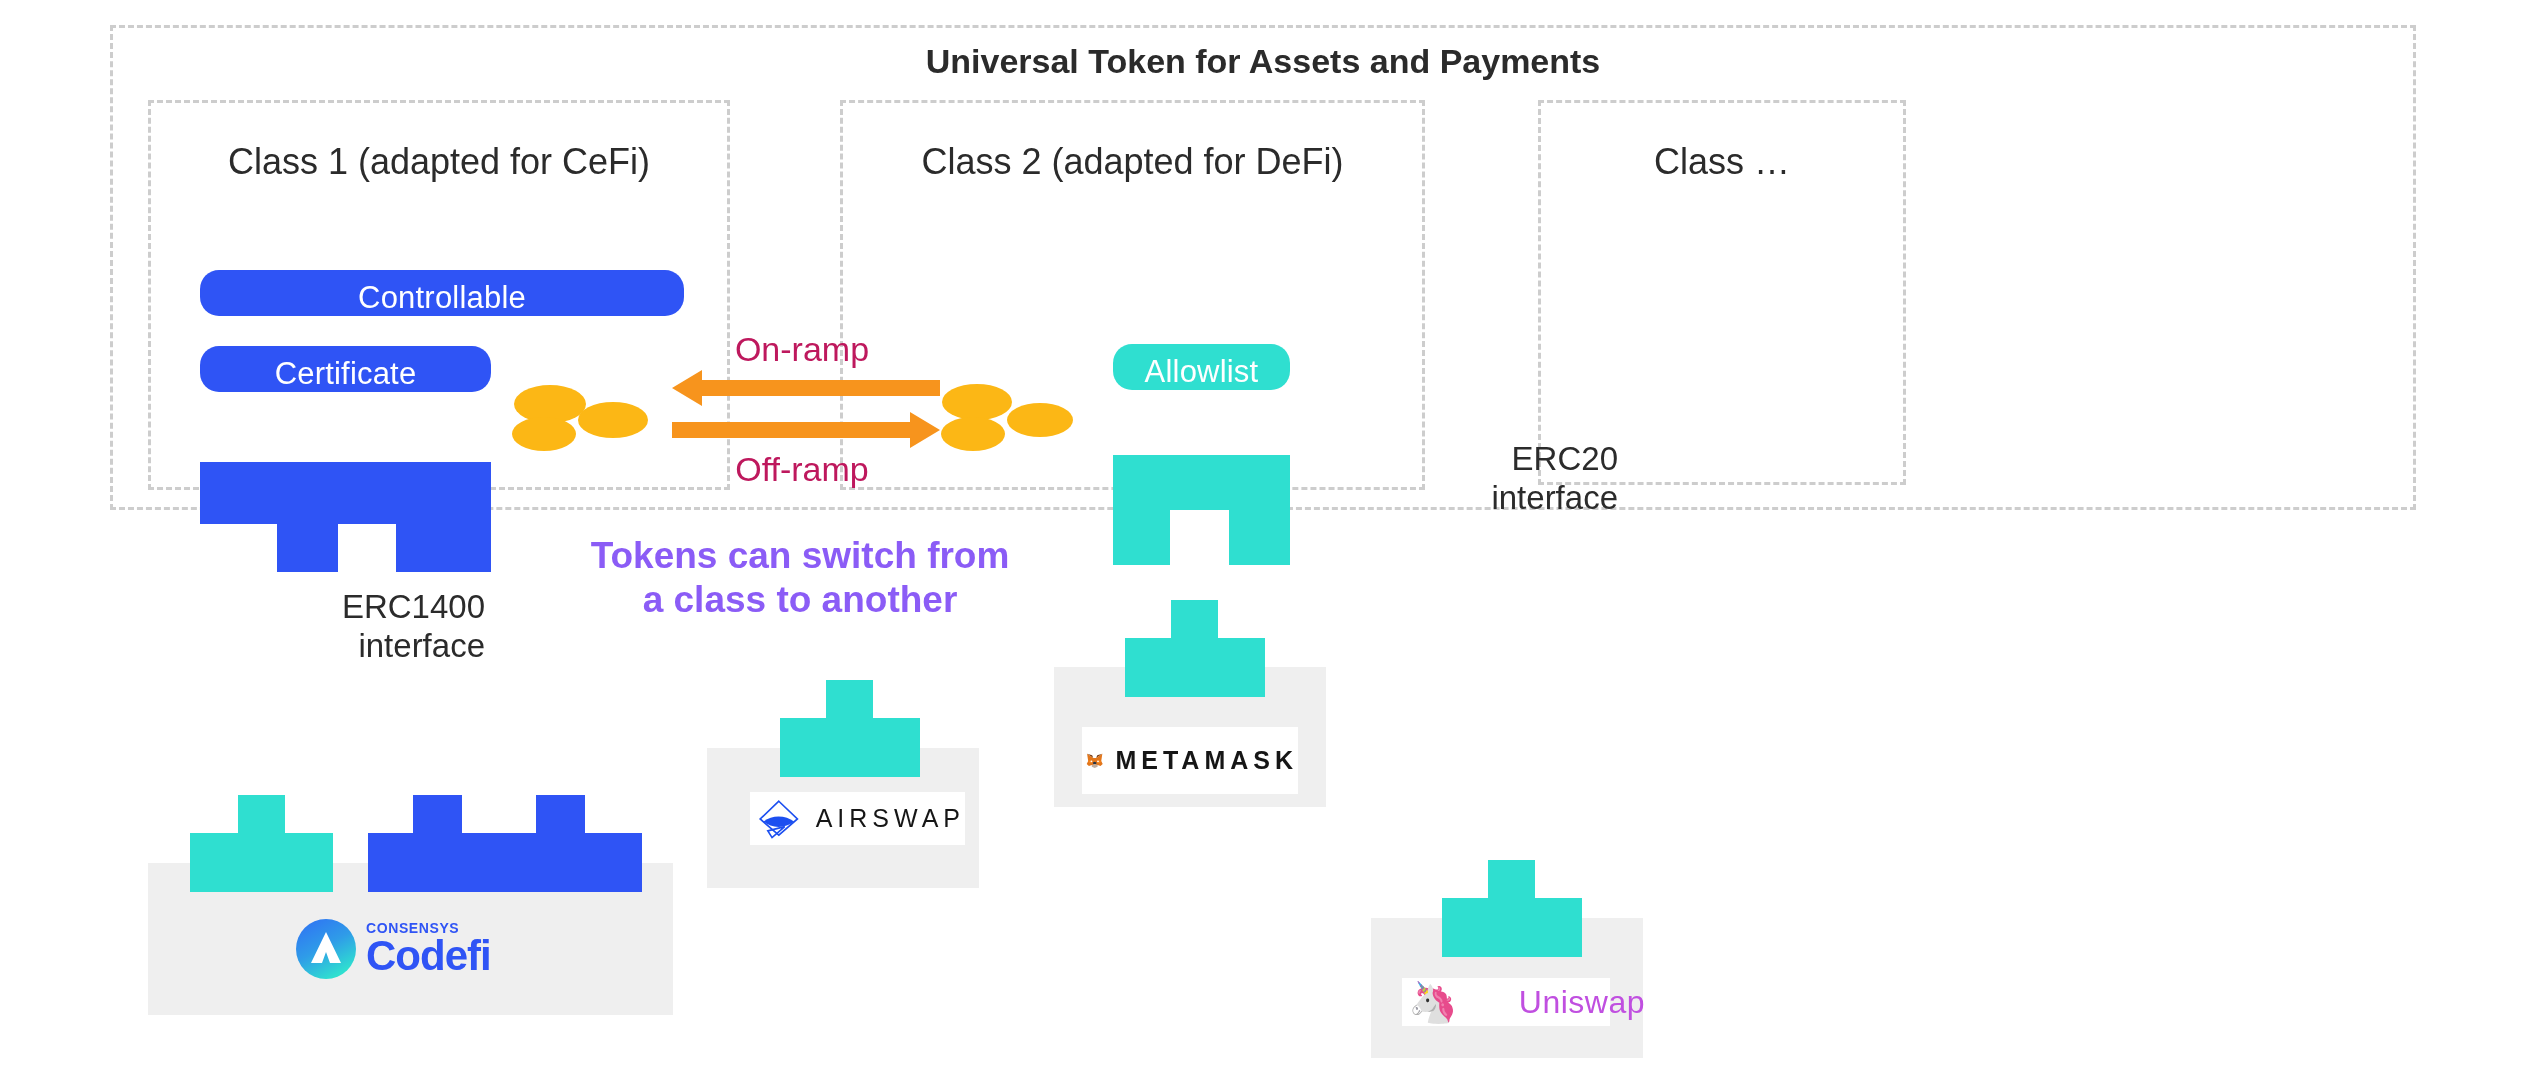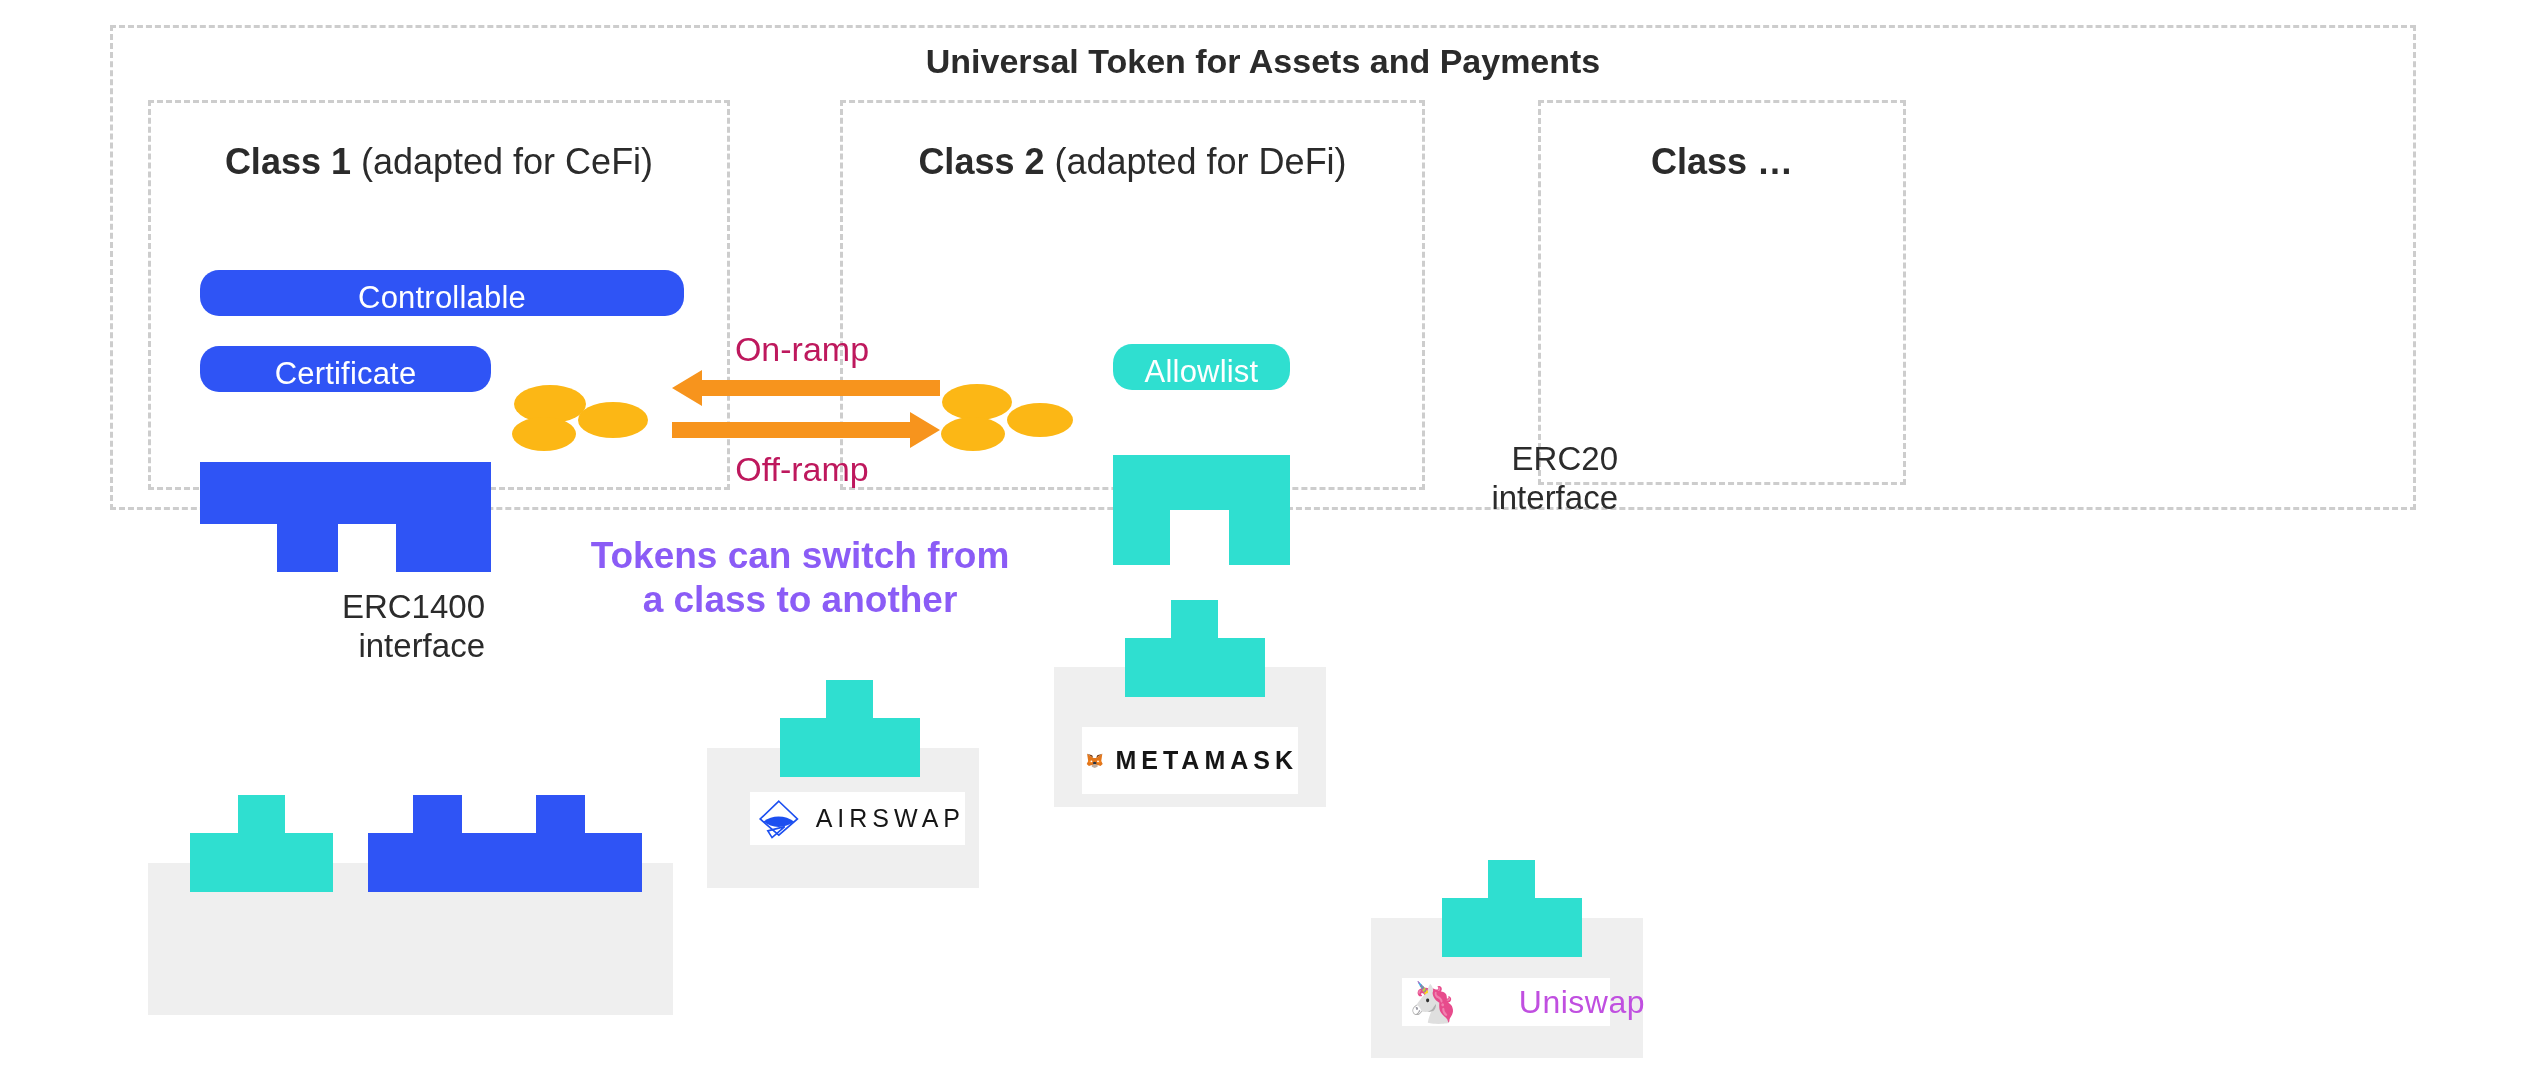--- a/index.html
+++ b/index.html
@@ -33,21 +33,21 @@
 
   .box-title {
     position: absolute;
     top: 38px;
     width: 100%;
     text-align: center;
     font-size: 36px;
     color: #2b2b2b;
     white-space: nowrap;
   }
-  .box-title b { font-weight: bold; }
+  .box-title b { font-weight: normal; }
 
   #main-title {
     position: absolute;
     left: 110px;
     top: 42px;
     width: 2306px;
     text-align: center;
     font-size: 34px;
     font-weight: bold;
     color: #2b2b2b;
@@ -244,20 +244,39 @@
   <div class="app-card" id="card-codefi"></div>
   <div class="card-puzzle" id="codefi-teal">
     <svg width="143" height="97" viewBox="0 0 143 97">
       <path d="M48,0 H95 V38 H143 V97 H0 V38 H48 Z" fill="#2fdfd0"></path>
     </svg>
   </div>
   <div class="card-puzzle" id="codefi-blue">
     <svg width="274" height="97" viewBox="0 0 274 97">
       <path d="M45,0 H94 V38 H168 V0 H217 V38 H274 V97 H0 V38 H45 Z" fill="#2f54f5"></path>
     </svg>
+  </div>
+  <div class="app-logo-plate" id="codefi-plate">
+    <div id="codefi-wordmark">
+      <svg width="60" height="60" viewBox="0 0 60 60">
+        <defs>
+          <linearGradient id="cdf" x1="0" y1="0" x2="0.55" y2="1">
+            <stop offset="0%" stop-color="#2f6ef5"></stop>
+            <stop offset="55%" stop-color="#2f9ce8"></stop>
+            <stop offset="100%" stop-color="#2fdfd0"></stop>
+          </linearGradient>
+        </defs>
+        <circle cx="30" cy="30" r="30" fill="url(#cdf)"></circle>
+        <path d="M30 13 L45 44 L34 44 L30 33 L26 44 L15 44 Z" fill="#ffffff"></path>
+      </svg>
+      <div class="codefi-text">
+        <span class="codefi-sub">CONSENSYS</span>
+        <span class="codefi-main">Codefi</span>
+      </div>
+    </div>
   </div>
 
   <div class="app-card" id="card-airswap"></div>
   <div class="card-puzzle" id="airswap-teal">
     <svg width="140" height="97" viewBox="0 0 140 97">
       <path d="M46,0 H93 V38 H140 V97 H0 V38 H46 Z" fill="#2fdfd0"></path>
     </svg>
   </div>
   <div class="app-logo-plate" id="airswap-plate">
     <svg width="54" height="48" viewBox="0 0 54 48" style="margin-left:6px">

